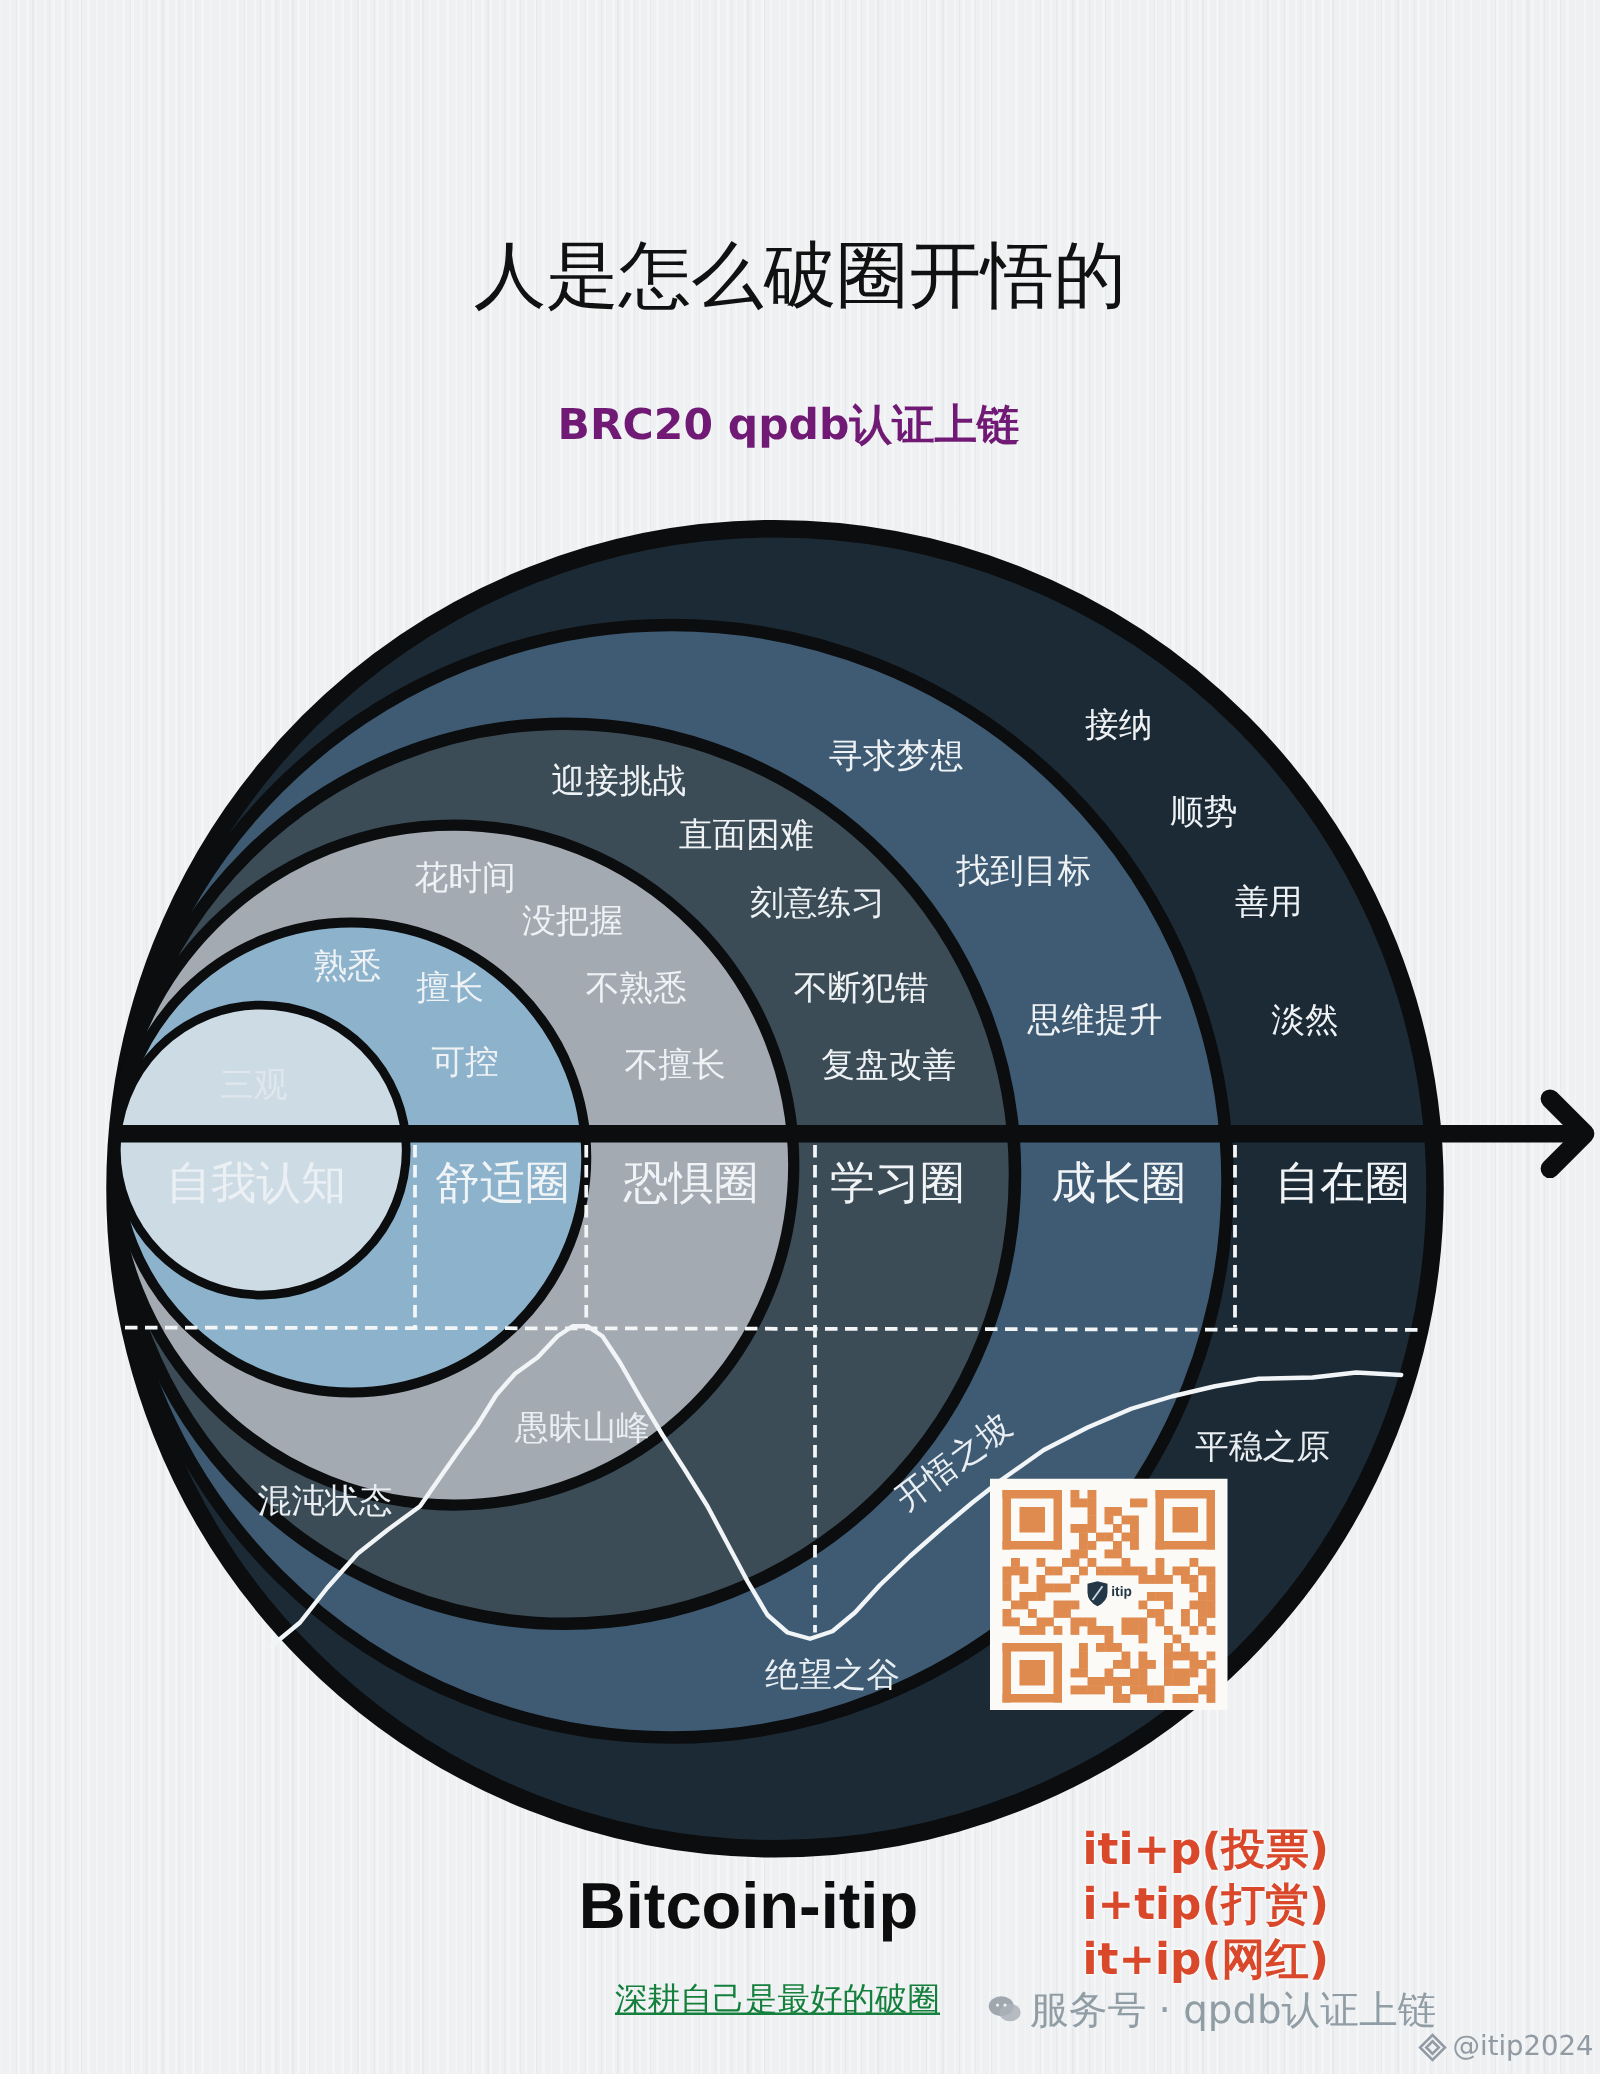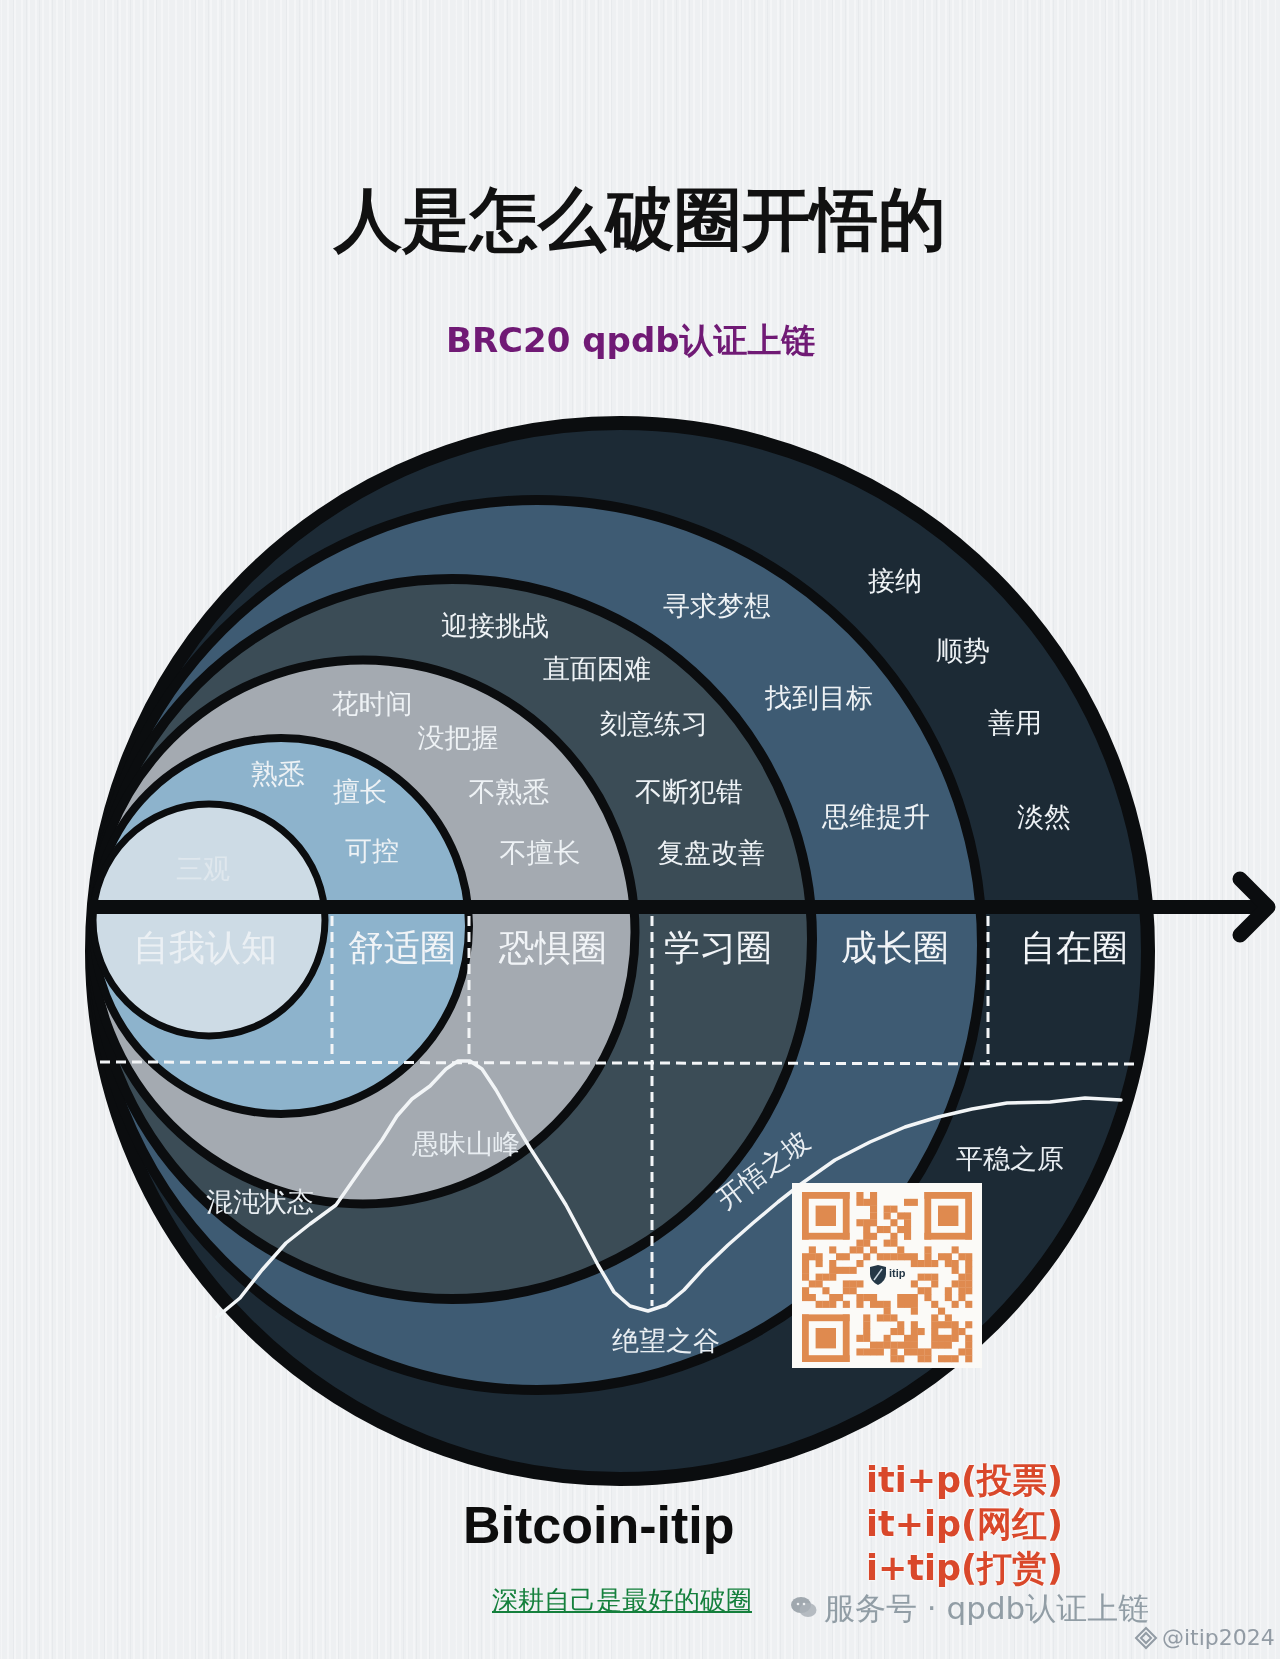--- a/index.html
+++ b/index.html
@@ -7,21 +7,21 @@
     width: 1280px; height: 1659px; position: relative; overflow: hidden;
     background-color: #eef0f2;
     background-image:
       repeating-linear-gradient(90deg, rgba(255,255,255,0.35) 0 2px, rgba(0,0,0,0) 2px 7px),
       repeating-linear-gradient(90deg, rgba(200,205,210,0.18) 0 1px, rgba(0,0,0,0) 1px 13px);
     font-family: "DejaVu Sans", "Liberation Sans", sans-serif;
   }
   .abs { position: absolute; }
   .title {
     left: 0; width: 1280px; top: 168px; text-align: center;
-    font-size: 68px; line-height: 104px; font-weight: bold; color: #111;
+    font-size: 58px; line-height: 104px; font-weight: normal; color: #111;
     letter-spacing: 0px;
   }
   .subtitle {
     left: 446px; top: 318px; font-size: 34px; line-height: 44px;
     font-weight: bold; color: #701a75;
   }
   svg.diagram { position: absolute; left: 0; top: 0; }
   .kw { font-family: "DejaVu Sans", "Liberation Sans", sans-serif; font-size: 27px; fill: #eef2f5; }
   .region { font-family: "DejaVu Sans", "Liberation Sans", sans-serif; font-size: 36px; fill: #f1f4f7; }
   .curve-lbl { font-family: "DejaVu Sans", "Liberation Sans", sans-serif; font-size: 27px; fill: #e9eef2; }
@@ -340,22 +340,22 @@
     <path d="M874 1280 L882 1269" stroke="#c9d6df" stroke-width="1.5"></path>
     <text x="889" y="1277" font-size="11" font-weight="bold" fill="#243746" font-family="Liberation Sans, sans-serif">itip</text>
   </g>
 </svg>
 
 <div class="abs brand">Bitcoin-itip</div>
 <div class="abs slogan">深耕自己是最好的破圈</div>
 
 <div class="abs wordplay" id="wordplay" style="color: rgb(217, 72, 43);">
   <div>iti+p(投票)</div>
+  <div>i+tip(打赏)</div>
   <div>it+ip(网红)</div>
-  <div>i+tip(打赏)</div>
 </div>
 
 <div class="abs service">
   <svg width="28" height="26" viewBox="0 0 28 26">
     <ellipse cx="11" cy="10" rx="10" ry="8" fill="rgba(140,150,158,0.8)"></ellipse>
     <ellipse cx="18" cy="15" rx="8.5" ry="7" fill="rgba(170,178,185,0.85)"></ellipse>
     <circle cx="8" cy="9" r="1.3" fill="#eef0f2"></circle>
     <circle cx="14" cy="9" r="1.3" fill="#eef0f2"></circle>
   </svg>
   <span>服务号 · qpdb认证上链</span>

